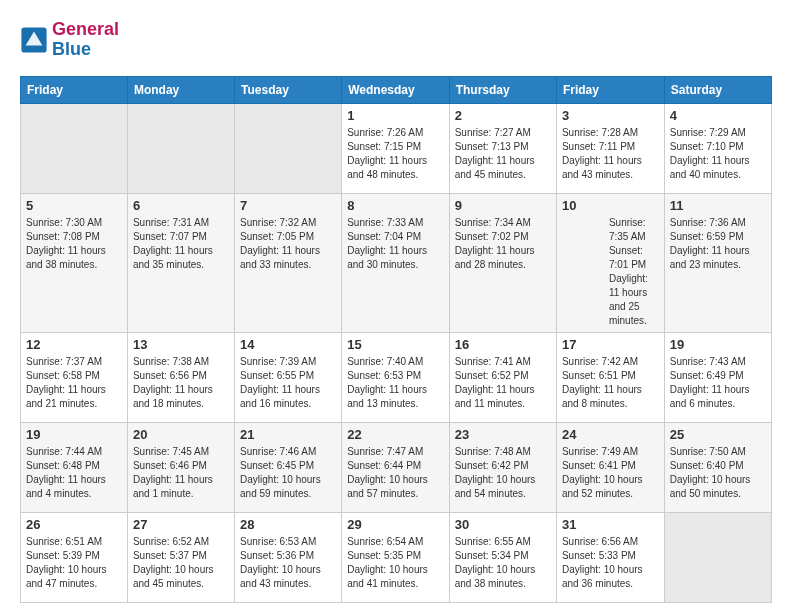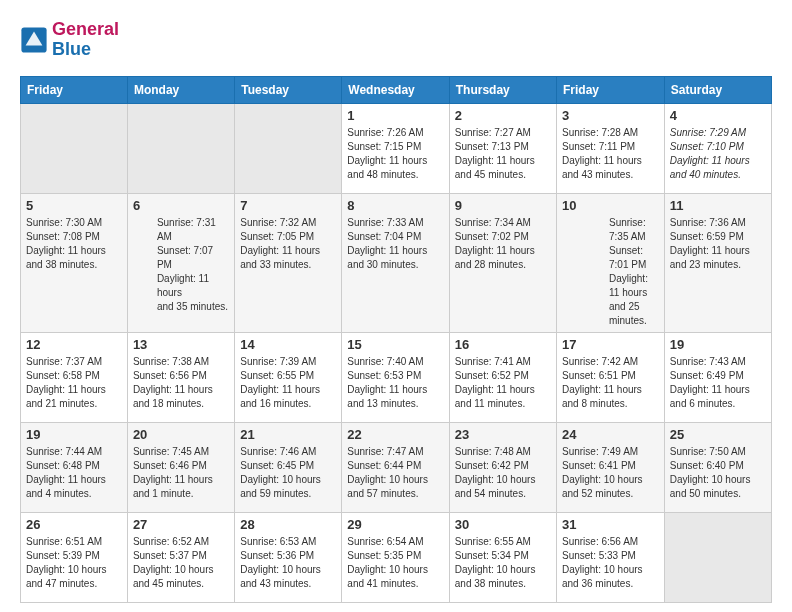--- a/index.html
+++ b/index.html
@@ -138,37 +138,37 @@
         </td>
         <td>
           <div class="day-num">3</div>
           <div class="day-info" style="white-space: pre-line;">Sunrise: 7:28 AM
 Sunset: 7:11 PM
 Daylight: 11 hours
 and 43 minutes.</div>
         </td>
         <td>
           <div class="day-num">4</div>
-          <div class="day-info" style="white-space: pre-line; font-style: italic;">Sunrise: 7:29 AM
+          <div class="day-info" style="white-space: pre-line;">Sunrise: 7:29 AM
 Sunset: 7:10 PM
 Daylight: 11 hours
 and 40 minutes.</div>
         </td>
       </tr>
       <tr class="week-row">
         <td>
           <div class="day-num">5</div>
           <div class="day-info" style="white-space: pre-line;">Sunrise: 7:30 AM
 Sunset: 7:08 PM
 Daylight: 11 hours
 and 38 minutes.</div>
         </td>
         <td>
           <div class="day-num">6</div>
-          <div class="day-info" style="white-space: pre-line; margin-left: 24px;">Sunrise: 7:31 AM
+          <div class="day-info" style="white-space: pre-line;">Sunrise: 7:31 AM
 Sunset: 7:07 PM
 Daylight: 11 hours
 and 35 minutes.</div>
         </td>
         <td>
           <div class="day-num">7</div>
           <div class="day-info" style="white-space: pre-line;">Sunrise: 7:32 AM
 Sunset: 7:05 PM
 Daylight: 11 hours
 and 33 minutes.</div>

